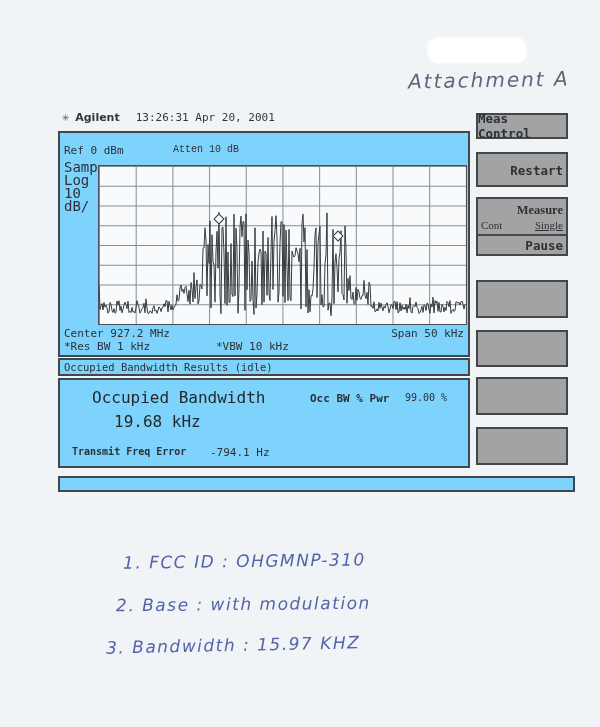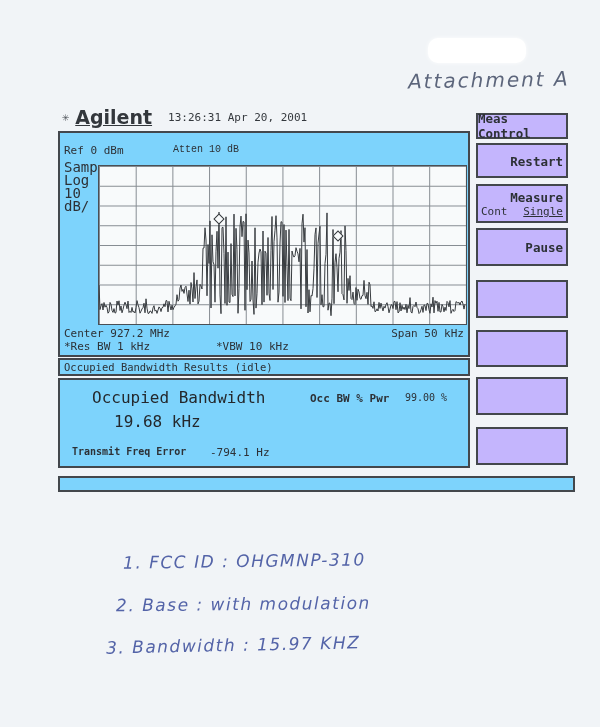--- a/index.html
+++ b/index.html
@@ -10,21 +10,21 @@
     color:#2d3136;
   }
   .abs{position:absolute;}
   .box{
     position:absolute;border:2px solid #43474c;background:#7dd3fc;
     box-sizing:border-box;
   }
   
   .sa-header{left:62px;top:108px;height:18px;display:flex;align-items:center;gap:6px;}
   .spark{font-size:12px;color:#4a4f55;line-height:1;}
-  .brand{font-family:"DejaVu Sans",sans-serif;font-weight:bold;font-size:19px;color:#33373c;text-decoration:underline;}
+  .brand{font-family:"DejaVu Sans",sans-serif;font-weight:bold;font-size:11px;color:#33373c;}
   .timestamp{font-size:11px;margin-left:10px;color:#34383d;}
   
   #trace-window{left:58px;top:131px;width:412px;height:226px;}
   .ref-row{position:absolute;left:4px;top:11px;font-size:11px;}
   .atten{position:absolute;left:113px;top:11px;font-size:10px;font-family:Liberation Mono, monospace;}
   .amp-col{position:absolute;left:4px;top:28px;font-size:14px;line-height:13px;}
   #graticule{
     position:absolute;left:38px;top:32px;width:367px;height:158px;
     border:1px solid #4a4f55;background:#f8fafb;
     background-image:
@@ -48,25 +48,25 @@
     display:flex;align-items:center;padding:0 4px;}
   #results-window{left:58px;top:378px;width:412px;height:90px;}
   .obw-title{position:absolute;left:12px;top:8px;font-size:16px;color:#24282c;margin-left:20px;}
   .obw-value{position:absolute;left:54px;top:32px;font-size:16px;color:#24282c;}
   .occ-label{position:absolute;left:250px;top:12px;font-size:11px;font-weight:bold;}
   .occ-value{position:absolute;left:345px;top:12px;font-size:10px;}
   .tfe-label{position:absolute;left:12px;top:66px;font-size:10px;font-weight:bold;}
   .tfe-value{position:absolute;left:150px;top:66px;font-size:11px;}
   
   .softkey{position:absolute;left:476px;width:92px;border:2px solid #43474c;
-    background:#c4b5fd;box-sizing:border-box;font-size:12.5px;font-weight:bold;}
+    background:#a3a3a3;box-sizing:border-box;font-size:12.5px;font-weight:bold;}
   #menu-title-box{top:113px;height:26px;display:flex;align-items:center;justify-content:center;}
-  #key-restart{top:143px;height:35px;}
-  #key-measure{top:184px;height:39px;}
-  #key-pause{top:228px;height:38px;}
+  #key-restart{top:152px;height:35px;}
+  #key-measure{top:197px;height:39px;font-family:Liberation Serif, serif;}
+  #key-pause{top:234px;height:22px;}
   #key-blank1{top:280px;height:38px;}
   #key-blank2{top:330px;height:37px;}
   #key-blank3{top:377px;height:38px;}
   #key-blank4{top:427px;height:38px;}
   .key-label-right{position:absolute;right:3px;top:50%;transform:translateY(-50%);}
   .key-label-top{position:absolute;right:3px;top:4px;}
   .key-sub{position:absolute;left:3px;right:3px;bottom:3px;display:flex;
     justify-content:space-between;font-size:11px;font-weight:normal;}
   .underlined{text-decoration:underline;}
   

